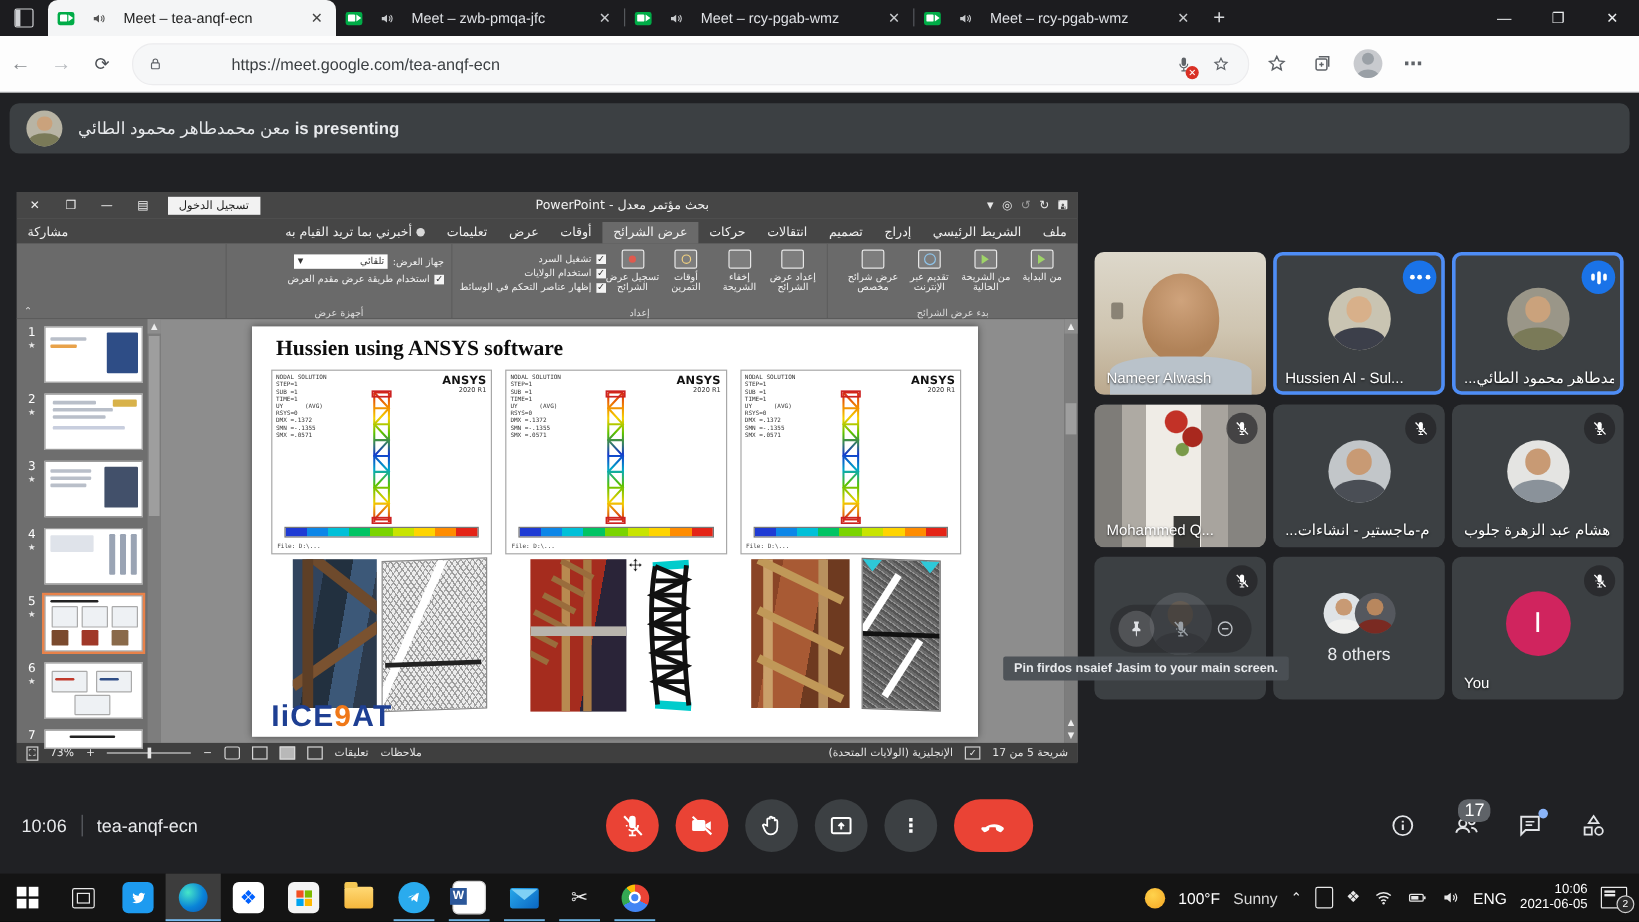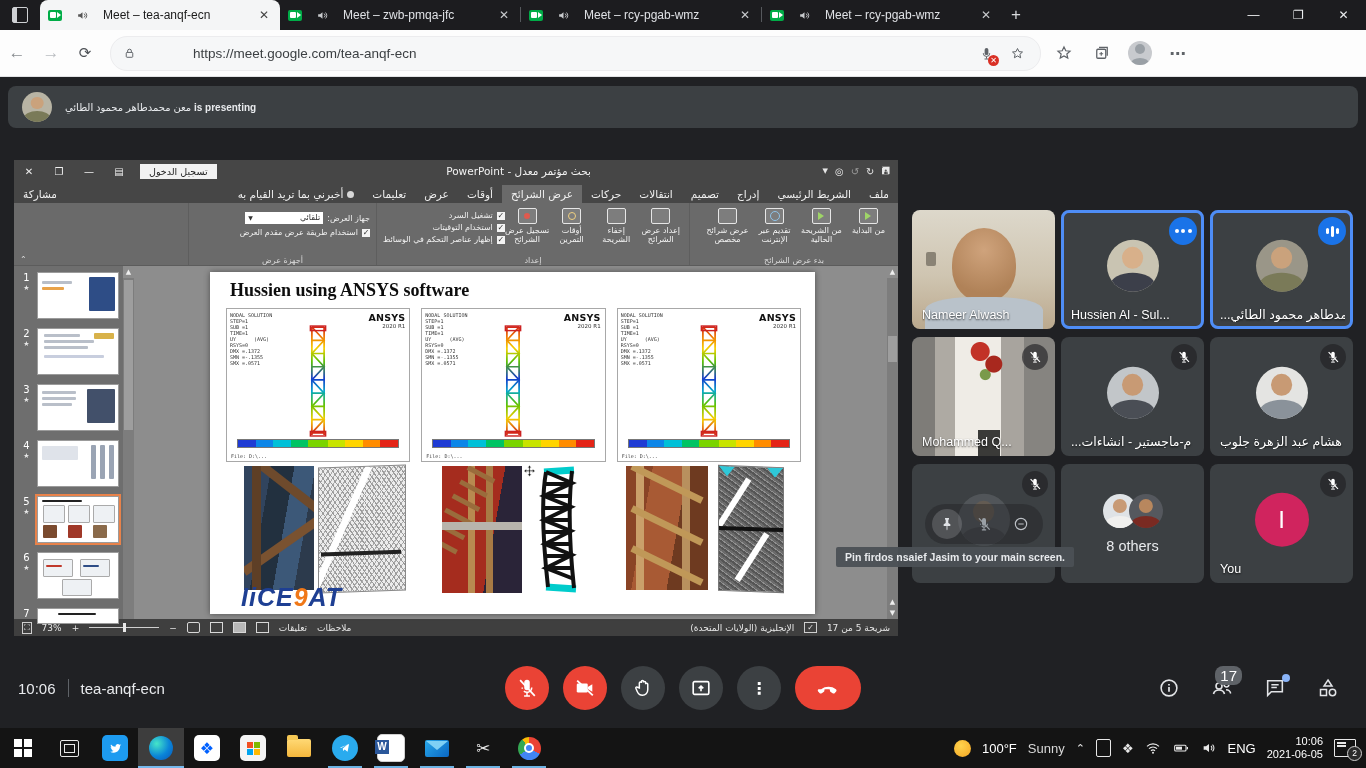--- a/index.html
+++ b/index.html
@@ -30,21 +30,21 @@
   .urltxt{font-size:13.5px;color:#3c4043;flex:1;margin-left:48px;}
   .pillic{width:22px;height:22px;display:flex;align-items:center;justify-content:center;position:relative;}
   .micbadge{position:absolute;right:-2px;bottom:-2px;width:11px;height:11px;background:#d93025;border-radius:50%;color:#fff;font-size:8px;line-height:11px;text-align:center;}
   .brwic{width:30px;height:30px;display:flex;align-items:center;justify-content:center;margin-left:8px;color:#5f6368;}
   .avatar-sm{width:24px;height:24px;border-radius:50%;background:#c8cace;position:relative;overflow:hidden;}
   .avatar-sm::before{content:"";position:absolute;left:50%;top:3px;width:10px;height:10px;border-radius:50%;background:#9aa0a6;transform:translateX(-50%);}
   .avatar-sm::after{content:"";position:absolute;left:50%;bottom:-4px;width:18px;height:11px;border-radius:50% 50% 0 0;background:#9aa0a6;transform:translateX(-50%);}
 
   
   .banner{position:absolute;top:86px;left:8px;right:8px;height:42px;background:#3c4043;border-radius:8px;display:flex;align-items:center;padding:0 14px;gap:13px;}
-  .banner .txt{color:#e8eaed;font-size:10px;}
+  .banner .txt{color:#e8eaed;font-size:14px;}
   .banner b{font-weight:700;}
 
   
   .pav{border-radius:50%;position:relative;overflow:hidden;background:var(--bgc,#9aa0a6);}
   .pav .hd{position:absolute;left:50%;top:15%;width:42%;height:42%;transform:translateX(-50%);border-radius:50%;background:var(--skin,#d2a67e);}
   .pav .bd{position:absolute;left:50%;bottom:-10%;width:86%;height:46%;transform:translateX(-50%);border-radius:50% 50% 0 0;background:var(--cloth,#5a6470);}
 
   
   .ppt{position:absolute;left:14px;top:160px;width:884px;height:475px;background:#6a6a6a;direction:rtl;color:#f2f2f2;font-family:"DejaVu Sans",sans-serif;}
   .ppt-title{height:22px;background:#464646;display:flex;align-items:center;font-size:10.5px;}
@@ -104,21 +104,21 @@
   .cbar{position:absolute;left:10px;right:10px;bottom:13px;height:7px;border:1px solid #777;
     background:linear-gradient(90deg,#1f3bd4 0 11%,#0c86e8 11% 22%,#00c0d8 22% 33%,#00c464 33% 44%,#7ad400 44% 56%,#c8e400 56% 67%,#ffd400 67% 78%,#ff8c00 78% 89%,#e42417 89%);}
   .pfile{position:absolute;left:4px;bottom:2px;font-size:5px;color:#444;font-family:"DejaVu Sans Mono",monospace;}
   .photos{position:absolute;left:34px;top:194px;height:126px;display:flex;align-items:flex-start;}
   .ph{position:relative;overflow:hidden;}
   .mesh1{background:#ececec;border:1px solid #8a8a8a;
     background-image:repeating-linear-gradient(55deg,#9a9a9a 0 1px,transparent 1px 4px),repeating-linear-gradient(-55deg,#ababab 0 1px,transparent 1px 4px);}
   .mesh2{background:#e8e8e8;border:1px solid #777;
     background-image:repeating-linear-gradient(35deg,#555 0 2px,#909090 2px 3px,#6a6a6a 3px 5px);}
   .whitebar{position:absolute;background:#fff;}
-  .logo{position:absolute;left:16px;bottom:2px;font-weight:700;font-style:italic;font-size:25px;letter-spacing:1px;font-family:"Liberation Sans",sans-serif;margin-left:15px;}
+  .logo{position:absolute;left:16px;bottom:2px;font-weight:700;font-size:25px;letter-spacing:1px;font-family:"Liberation Sans",sans-serif;}
   .logo .n{color:#1e3f93;} .logo .o{color:#f07818;}
   .curs{position:absolute;left:312px;top:192px;color:#111;font-size:12px;text-shadow:0 0 2px #fff;}
 
   
   .tiles{position:absolute;left:912px;top:210px;display:grid;grid-template-columns:repeat(3,143px);grid-auto-rows:119px;gap:8px 6px;}
   .tile{position:relative;background:#3c4043;border-radius:8px;overflow:hidden;}
   .tile.sel{outline:3px solid #4e8df6;outline-offset:-3px;}
   .tname{position:absolute;left:10px;bottom:7px;right:8px;color:#fff;font-size:12.5px;font-weight:500;white-space:nowrap;overflow:hidden;text-shadow:0 1px 2px rgba(0,0,0,.8);}
   .mutebdg{position:absolute;top:7px;right:7px;width:26px;height:26px;border-radius:50%;background:rgba(32,33,36,.65);display:flex;align-items:center;justify-content:center;color:#fff;}
   .bluebtn{position:absolute;top:7px;right:7px;width:28px;height:28px;border-radius:50%;background:#1a73e8;display:flex;align-items:center;justify-content:center;gap:2.5px;}
@@ -433,21 +433,21 @@
             <span class="rbi dot"></span>
             <span>تسجيل عرض الشرائح</span>
           </div>
         <div class="rchecks">
           <span class="cb">
               <span class="bx">✓</span>
               <span>تشغيل السرد</span>
             </span>
           <span class="cb">
               <span class="bx">✓</span>
-              <span>استخدام التوقيتات</span>
+              <span>استخدام الولايات</span>
             </span>
           <span class="cb">
               <span class="bx">✓</span>
               <span>إظهار عناصر التحكم في الوسائط</span>
             </span>
         </div>
         <div class="rglabel">إعداد</div>
       </div>
       <div class="rgroup" style="width:175px">
         <div class="mon">

